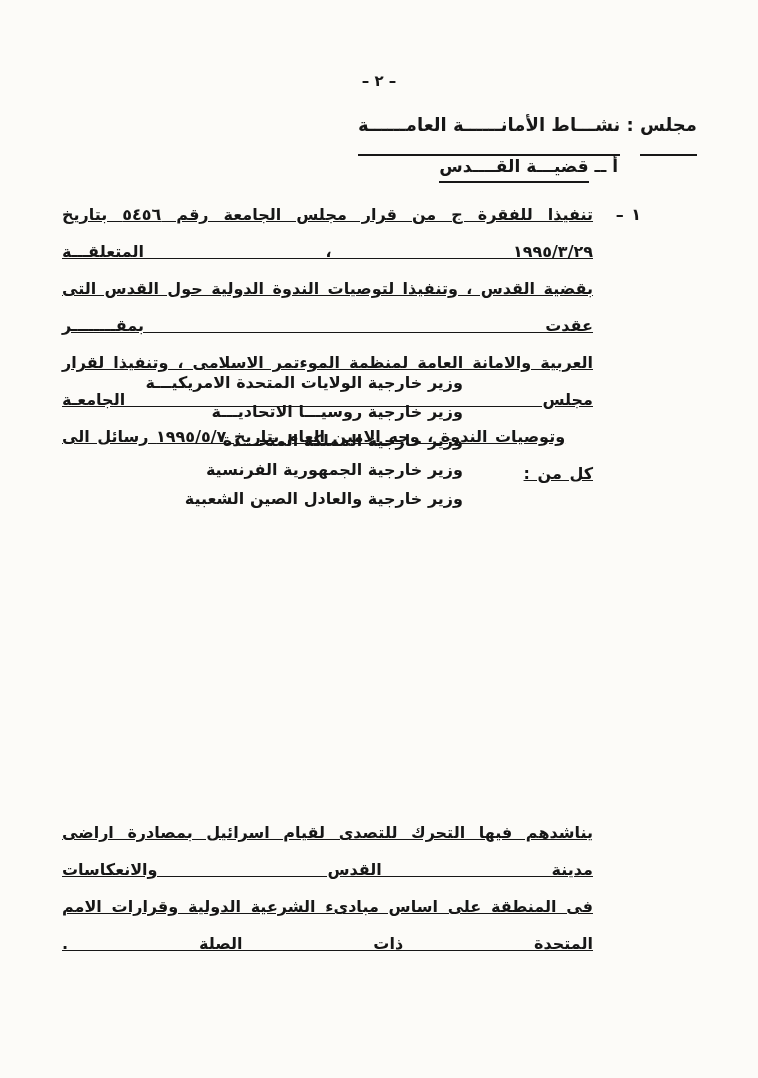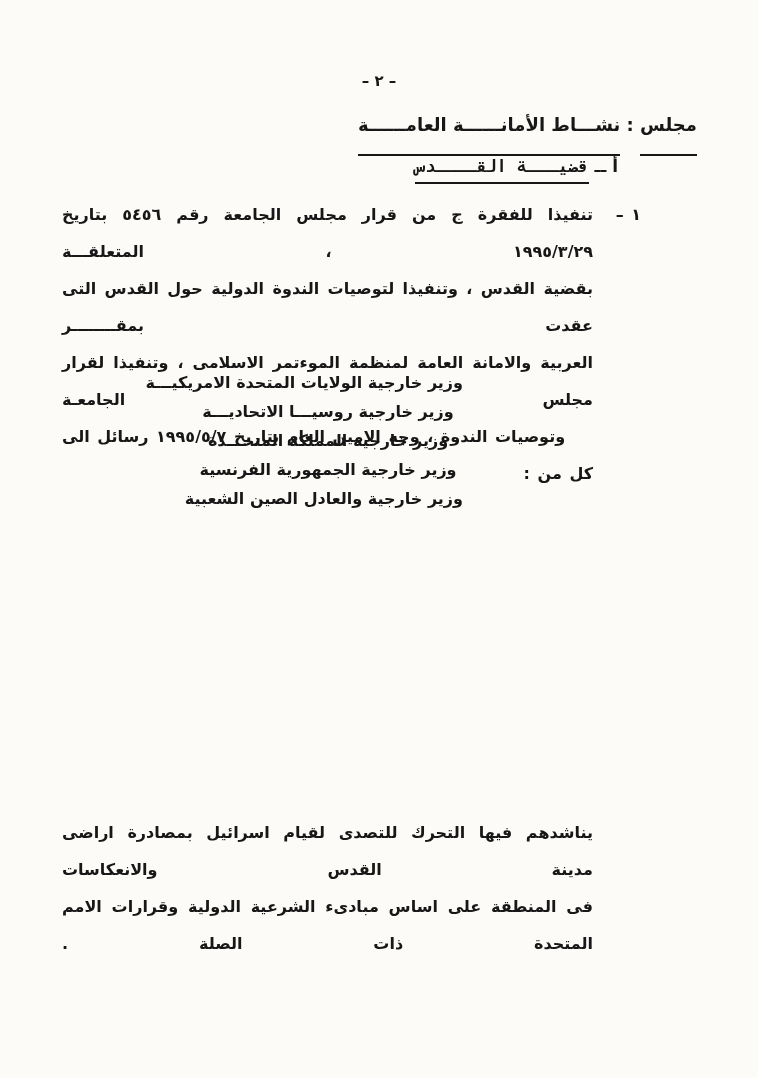--- a/index.html
+++ b/index.html
@@ -24,43 +24,44 @@
     position:absolute;top:114px;right:61px;
     font-size:18px;
     white-space:nowrap;
   }
   .hdr1 .u{border-bottom:2px solid #171717;padding-bottom:19px;}
   .hdr2{
     position:absolute;top:156px;right:140px;
     font-size:17px;
     white-space:nowrap;
   }
-  .hdr2 .u{border-bottom:2px solid #171717;padding-bottom:5px;font-family:Liberation Mono, monospace;}
+  .hdr2 .u{border-bottom:2px solid #171717;padding-bottom:5px;}
   .block{
     position:absolute;right:165px;width:531px;
     font-size:16px;line-height:37px;
     word-spacing:2px;
   }
   .para{position:relative;}
   .marker{
     position:absolute;right:-48px;top:0;
     line-height:37px;white-space:nowrap;
   }
   .ln{
     text-align:justify;
     text-align-last:justify;
+    text-decoration:underline;
   }
   .ln.nl{
     text-align:left;
     text-align-last:right;
   }
   .list{
     position:absolute;right:295px;width:270px;
     font-size:16px;line-height:29px;
-    text-align:center;
+    text-align:right;
   }
   .list .li{white-space:nowrap;}
 </style>
 </head>
 <body>
 
 <div class="page">
 
   <div class="pageno">– ٢ –</div>
 

